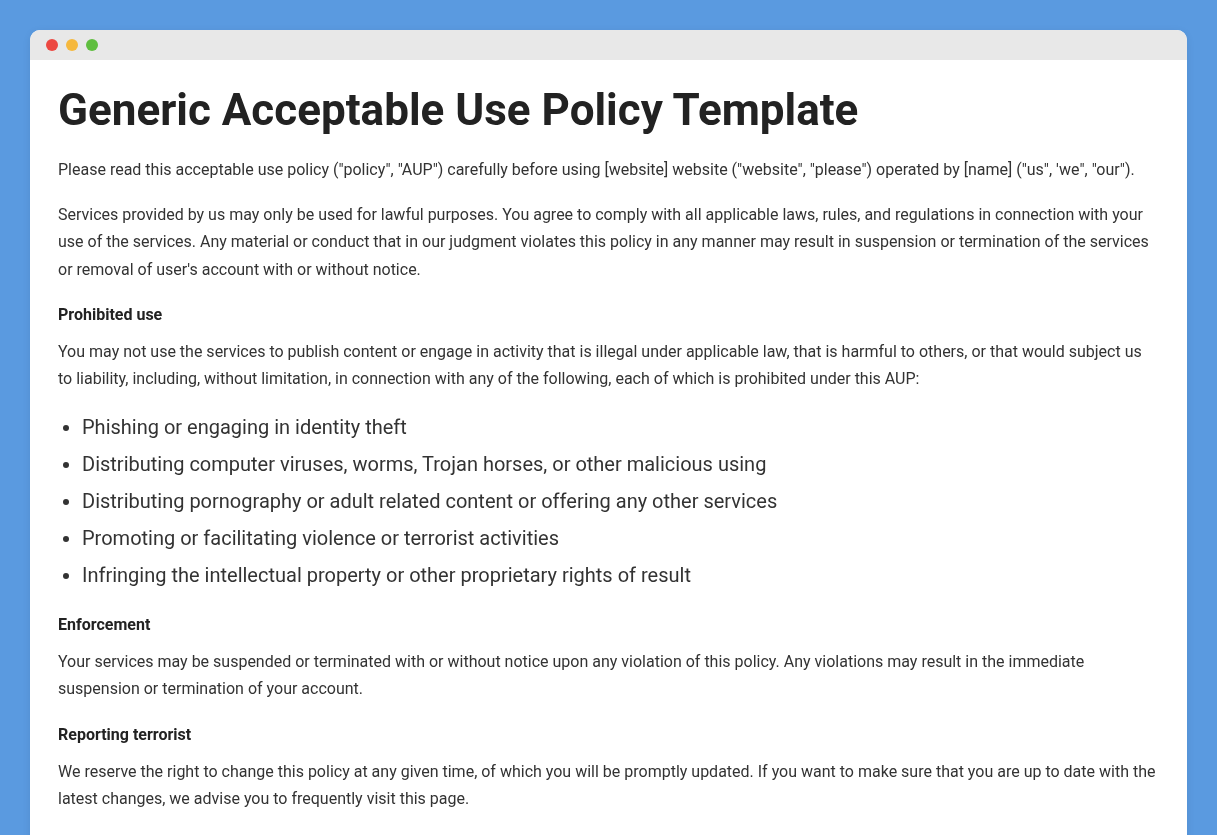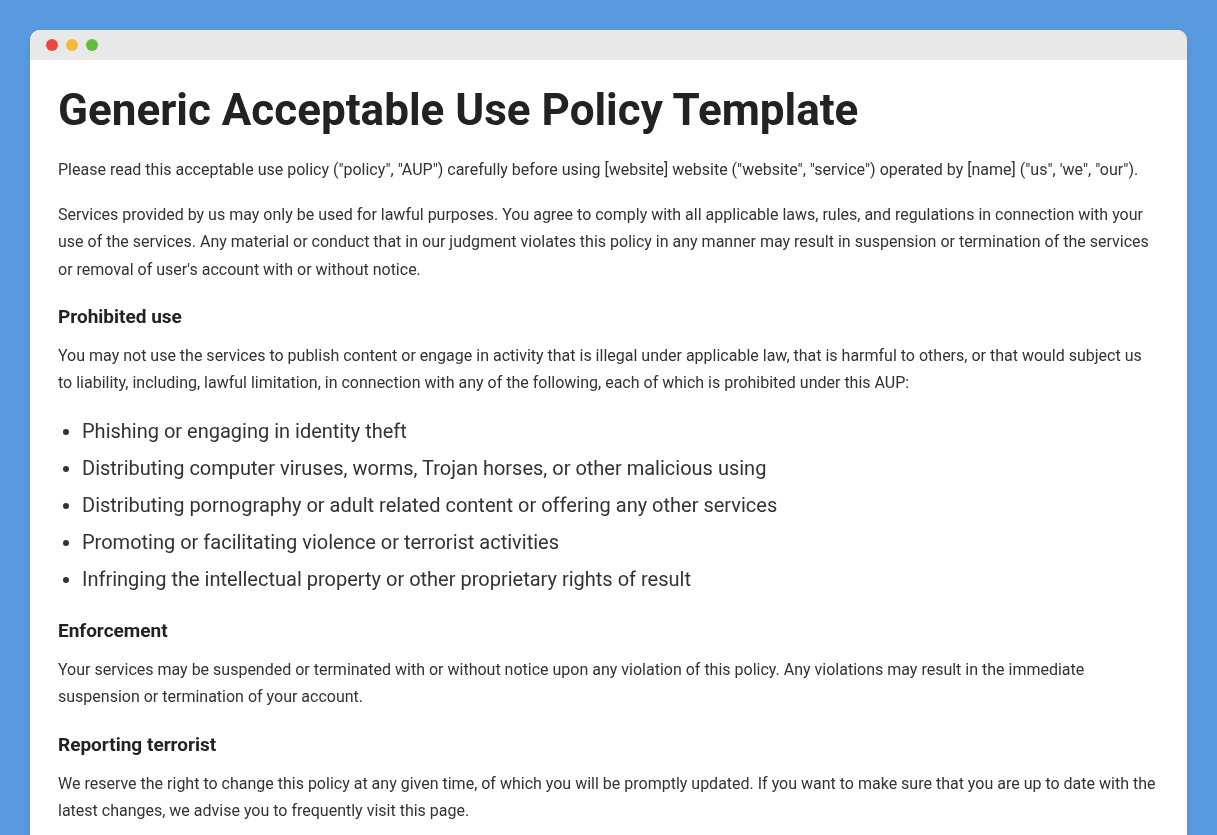--- a/index.html
+++ b/index.html
@@ -40,21 +40,21 @@
       color: #333;
     }
     h1 {
       font-size: 44px;
       font-weight: 700;
       color: #222;
       margin-bottom: 20px;
       margin-top: 4px;
     }
     h2 {
-      font-size: 19px;
+      font-size: 16px;
       font-weight: 700;
       color: #222;
       margin-top: 22px;
       margin-bottom: 14px;
     }
     p {
       font-size: 16px;
       line-height: 1.7;
       color: #333;
       margin-bottom: 18px;
@@ -74,25 +74,25 @@
 <body>
 
 <div class="window">
   <div class="titlebar">
     <div class="dot dot-red"></div>
     <div class="dot dot-yellow"></div>
     <div class="dot dot-green"></div>
   </div>
   <div class="content">
     <h1>Generic Acceptable Use Policy Template</h1>
-    <p>Please read this acceptable use policy ("policy", "AUP") carefully before using [website] website ("website", "service") operated by [name] ("us", 'we", "our").</p>
+    <p>Please read this acceptable use policy ("policy", "AUP") carefully before using [website] website ("website", "please") operated by [name] ("us", 'we", "our").</p>
     <p>Services provided by us may only be used for lawful purposes. You agree to comply with all applicable laws, rules, and regulations in connection with your use of the services. Any material or conduct that in our judgment violates this policy in any manner may result in suspension or termination of the services or removal of user's account with or without notice.</p>
 
     <h2>Prohibited use</h2>
-    <p>You may not use the services to publish content or engage in activity that is illegal under applicable law, that is harmful to others, or that would subject us to liability, including, lawful limitation, in connection with any of the following, each of which is prohibited under this AUP:</p>
+    <p>You may not use the services to publish content or engage in activity that is illegal under applicable law, that is harmful to others, or that would subject us to liability, including, without limitation, in connection with any of the following, each of which is prohibited under this AUP:</p>
     <ul>
       <li>Phishing or engaging in identity theft</li>
       <li>Distributing computer viruses, worms, Trojan horses, or other malicious using</li>
       <li>Distributing pornography or adult related content or offering any other services</li>
       <li>Promoting or facilitating violence or terrorist activities</li>
       <li>Infringing the intellectual property or other proprietary rights of result</li>
     </ul>
 
     <h2>Enforcement</h2>
     <p>Your services may be suspended or terminated with or without notice upon any violation of this policy. Any violations may result in the immediate suspension or termination of your account.</p>

